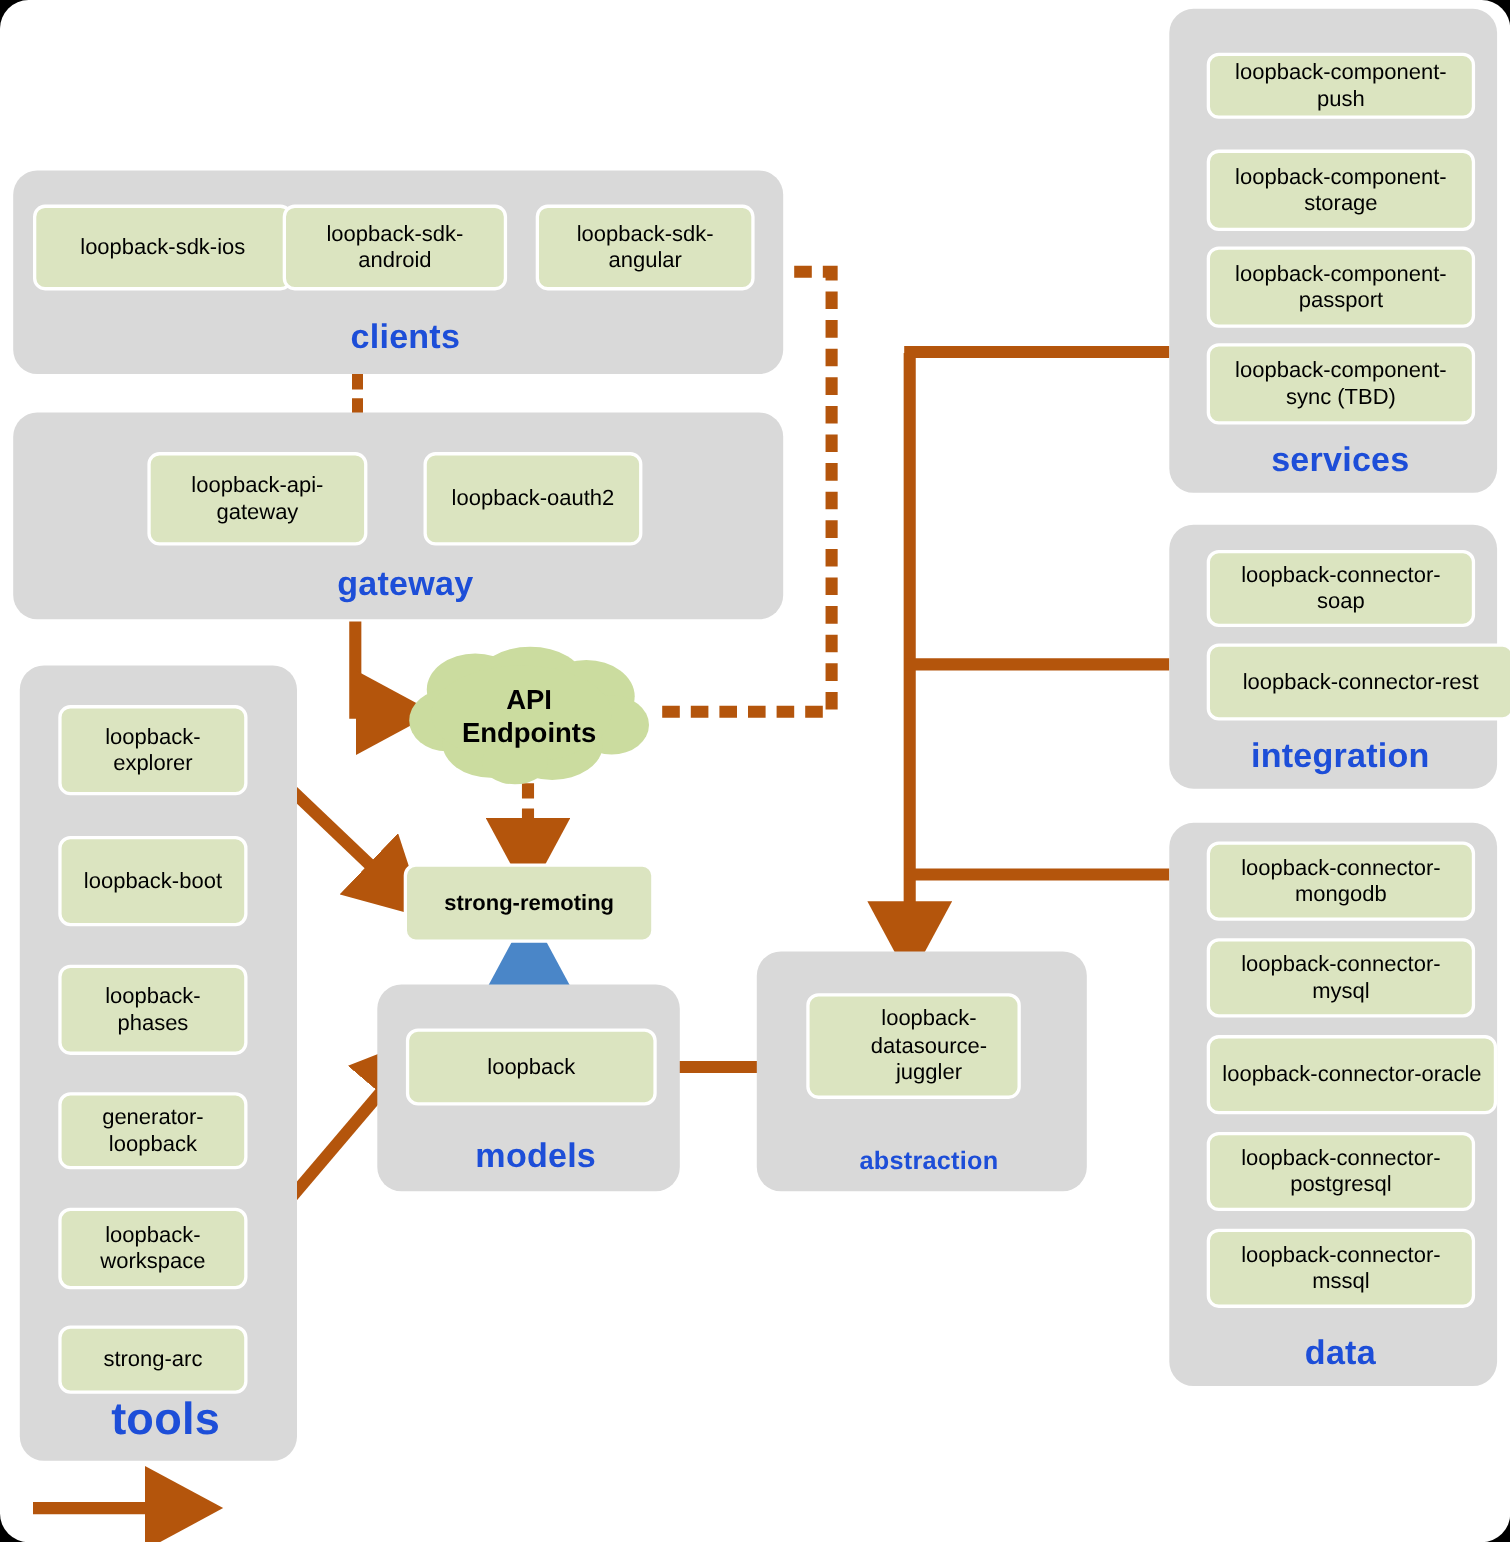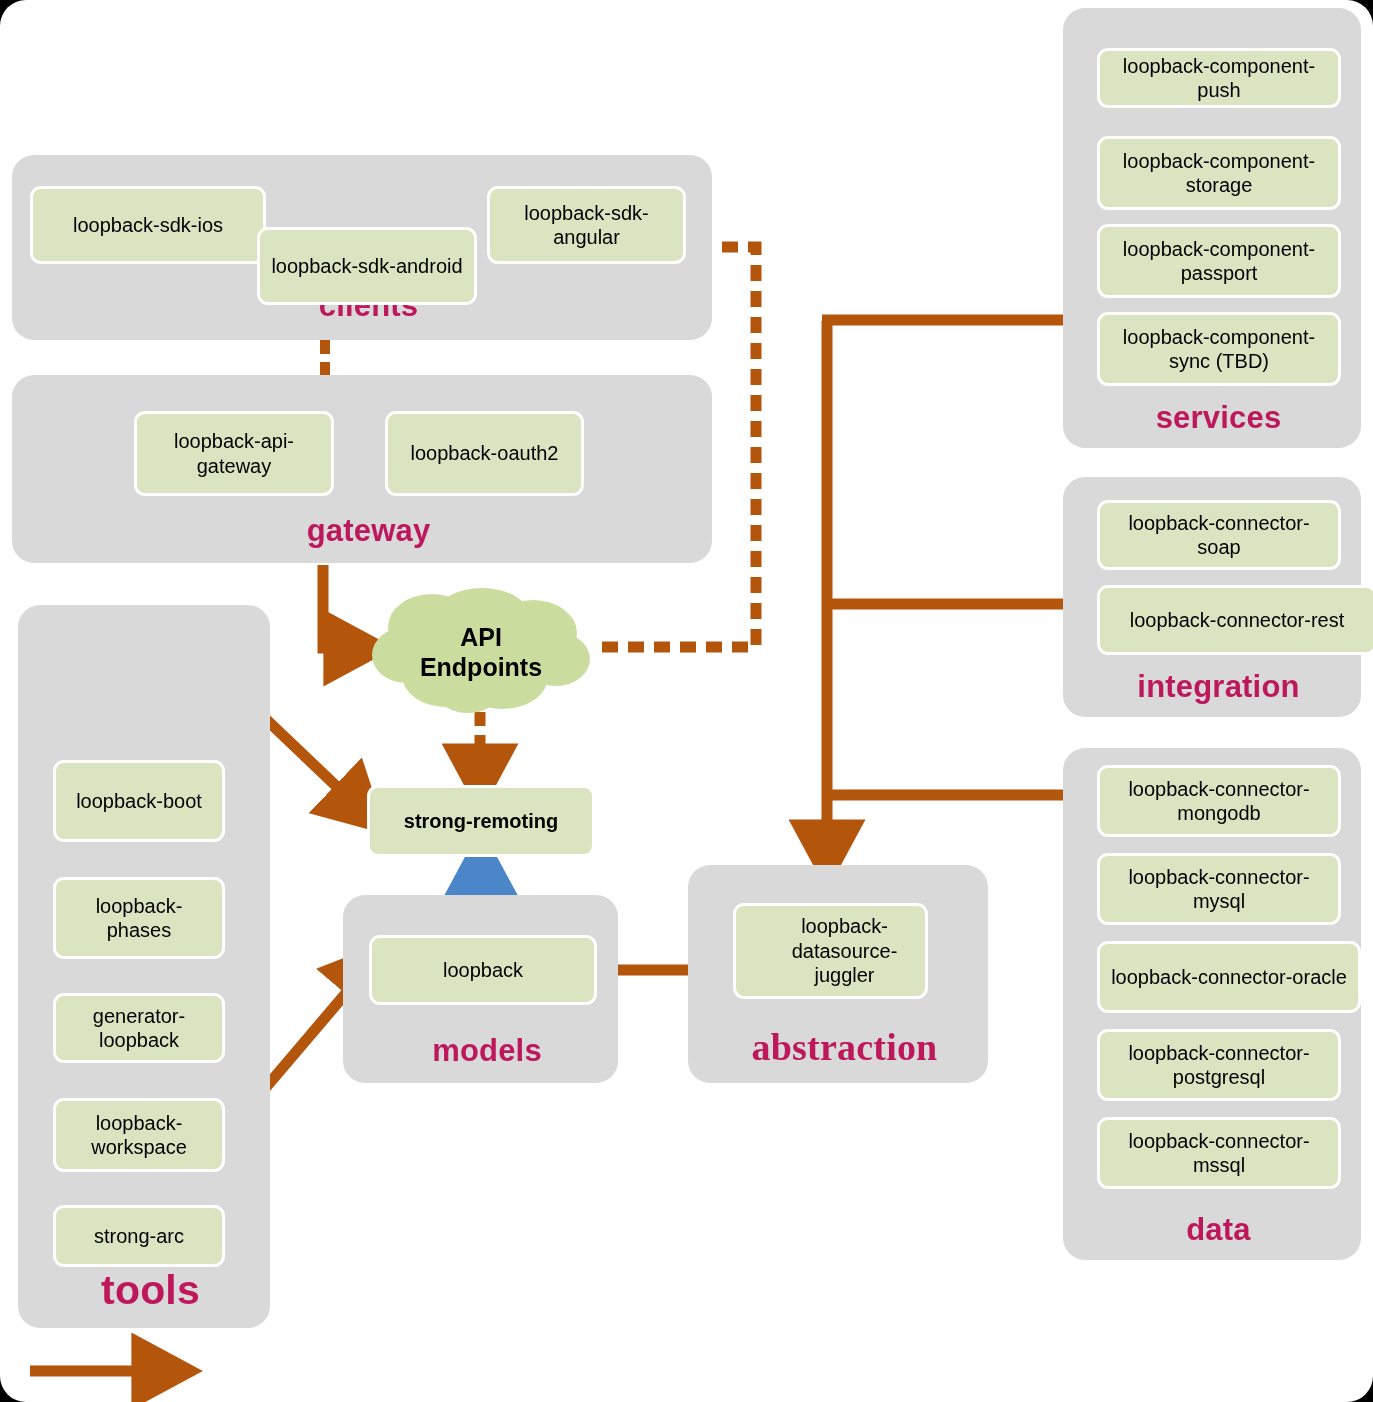--- a/index.html
+++ b/index.html
@@ -18,21 +18,21 @@
     position:absolute;
     background:#d9d9d9;
     border-radius:22px;
     box-sizing:border-box;
   }
   .panel-title{
     position:absolute;
     left:0;right:0;
     text-align:center;
     font-weight:bold;
-    color:#be185d;
+    color:#1d4ed8;
     letter-spacing:.2px;
     margin-left:13px;
   }
 
   
   .box{
     position:absolute;
     background:#dbe4c0;
     border:3px solid #ffffff;
     border-radius:11px;
@@ -111,21 +111,21 @@
 
     <path d="M 30 1371 L 160 1371" fill="none" stroke="#b4550c" stroke-width="11" marker-end="url(#ah-o)"></path>
   </svg>
 
   <div class="panel" style="left:12px;top:155px;width:700px;height:185px;">
     <div class="panel-title" style="bottom:16px;font-size:31px;">clients</div>
   </div>
   <div class="box" style="left:30px;top:186px;width:236px;height:78px;">
     <span>loopback-sdk-ios</span>
   </div>
-  <div class="box" style="left:257px;top:186px;width:220px;height:78px;margin-top:41px;">
+  <div class="box" style="left:257px;top:186px;width:204px;height:78px;">
     <span>loopback-sdk-android</span>
   </div>
   <div class="box" style="left:487px;top:186px;width:199px;height:78px;">
     <span>loopback-sdk-angular</span>
   </div>
 
   <div class="panel" style="left:12px;top:375px;width:700px;height:188px;">
     <div class="panel-title" style="bottom:14px;font-size:31px;">gateway</div>
   </div>
   <div class="box" style="left:134px;top:411px;width:200px;height:85px;">
@@ -155,20 +155,23 @@
     </div>
   </div>
 
   <div class="box bold" style="left:367px;top:785px;width:228px;height:72px;">
     <span>strong-remoting</span>
   </div>
 
   <div class="panel" style="left:18px;top:605px;width:252px;height:723px;">
     <div class="panel-title" style="bottom:14px;font-size:41px;">tools</div>
   </div>
+  <div class="box" style="left:53px;top:641px;width:172px;height:82px;">
+    <span>loopback-explorer</span>
+  </div>
   <div class="box" style="left:53px;top:760px;width:172px;height:82px;">
     <span>loopback-boot</span>
   </div>
   <div class="box" style="left:53px;top:877px;width:172px;height:82px;">
     <span>loopback-phases</span>
   </div>
   <div class="box" style="left:53px;top:993px;width:172px;height:70px;">
     <span>generator-loopback</span>
   </div>
   <div class="box" style="left:53px;top:1098px;width:172px;height:74px;">
@@ -179,21 +182,21 @@
   </div>
 
   <div class="panel" style="left:343px;top:895px;width:275px;height:188px;">
     <div class="panel-title" style="bottom:14px;font-size:31px;">models</div>
   </div>
   <div class="box" style="left:369px;top:935px;width:228px;height:70px;">
     <span>loopback</span>
   </div>
 
   <div class="panel" style="left:688px;top:865px;width:300px;height:218px;">
-    <div class="panel-title" style="bottom:14px;font-size:38px;font-family:Liberation Serif, serif;">abstraction</div>
+    <div class="panel-title" style="bottom:14px;font-size:23px;">abstraction</div>
   </div>
   <div class="box" style="left:733px;top:903px;width:195px;height:96px;padding-left:36px;">
     <span>loopback-datasource-juggler</span>
   </div>
 
   <div class="panel" style="left:1063px;top:8px;width:298px;height:440px;">
     <div class="panel-title" style="bottom:12px;font-size:31px;">services</div>
   </div>
   <div class="box" style="left:1097px;top:48px;width:244px;height:60px;">
     <span>loopback-component-push</span>

